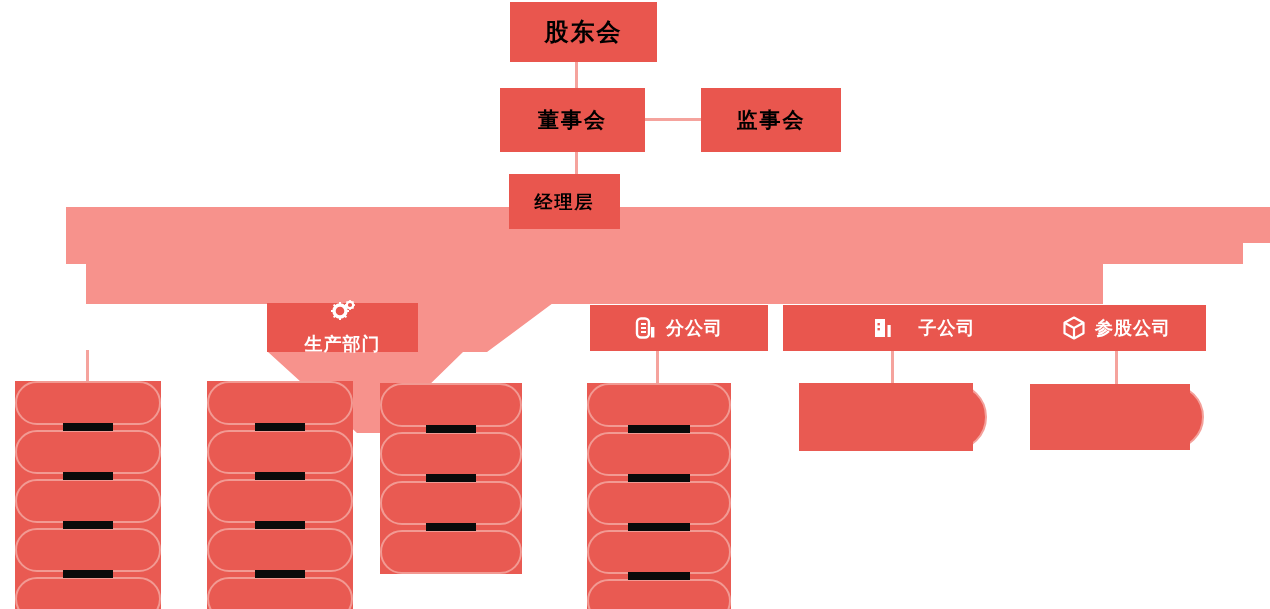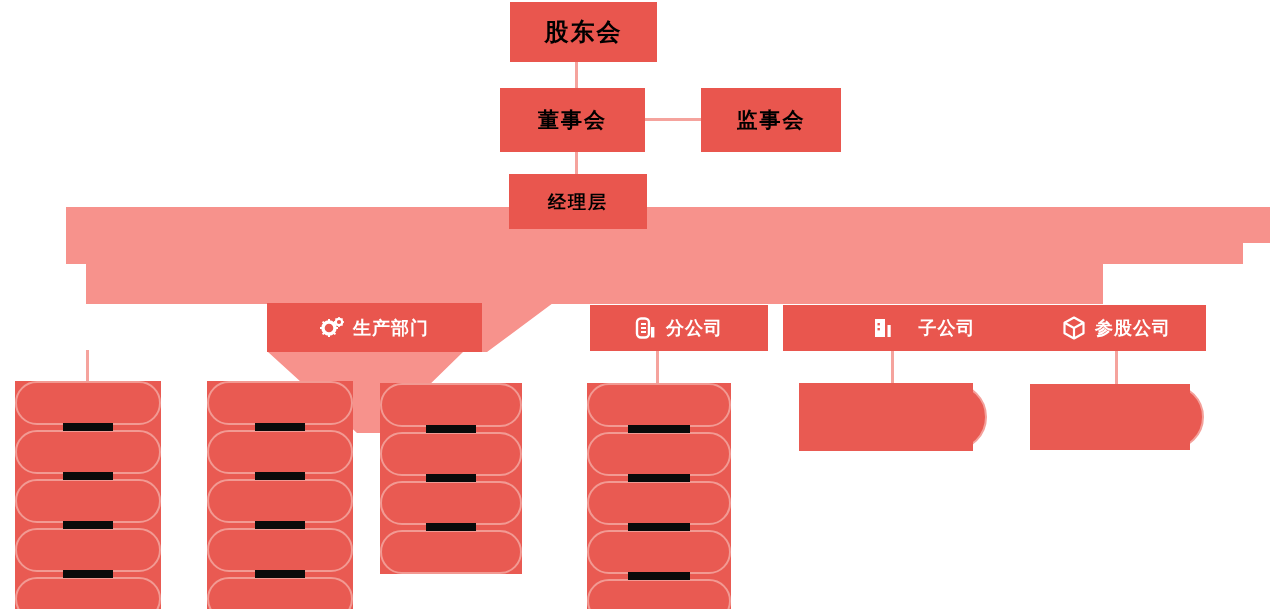--- a/index.html
+++ b/index.html
@@ -22,29 +22,29 @@
   .ln-col-f{left:1115px;top:350px;height:35px;}
   
   .node{
     position:absolute;z-index:2;background:#e9564e;color:#000000;
     display:flex;align-items:center;justify-content:center;
     font-weight:bold;letter-spacing:2px;
   }
   .n-shareholders{left:510px;top:2px;width:147px;height:60px;font-size:24px;}
   .n-board{left:500px;top:88px;width:145px;height:64px;font-size:21px;text-align:right;}
   .n-supervisors{left:701px;top:88px;width:140px;height:64px;font-size:21px;}
-  .n-management{left:509px;top:174px;width:138px;height:55px;font-size:18px;}
+  .n-management{left:509px;top:174px;width:111px;height:55px;font-size:18px;}
   
   .dept{
     position:absolute;z-index:2;background:#e9564e;color:#ffffff;
     display:flex;align-items:center;justify-content:center;gap:9px;
     font-weight:bold;font-size:18px;letter-spacing:1px;
   }
   .d-functional{left:0;top:303px;width:178px;height:48px;}
-  .d-production{left:267px;top:303px;width:215px;height:49px;}
+  .d-production{left:267px;top:303px;width:151px;height:49px;flex-direction:column;}
   .d-branch{left:590px;top:305px;width:178px;height:46px;}
   .d-subsidiary{left:783px;top:305px;width:210px;height:46px;gap:26px;padding-left:36px;}
   .d-invested{left:1027px;top:305px;width:179px;height:46px;text-align:center;}
   .dept .ic{display:flex;align-items:center;justify-content:center;}
   
   .pill-col{position:absolute;z-index:2;background:#e95a52;}
   .col-a{left:15px;top:381px;width:146px;height:246px;}
   .col-b{left:207px;top:381px;width:146px;height:246px;}
   .col-c{left:380px;top:383px;width:142px;height:191px;}
   .col-d{left:587px;top:383px;width:144px;height:246px;}

